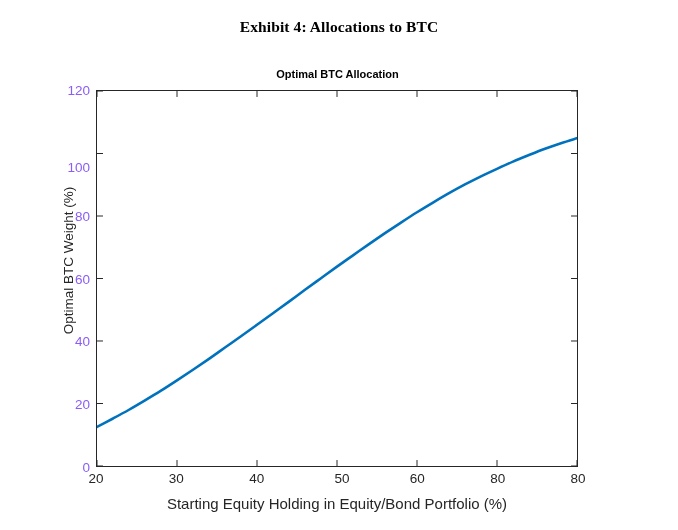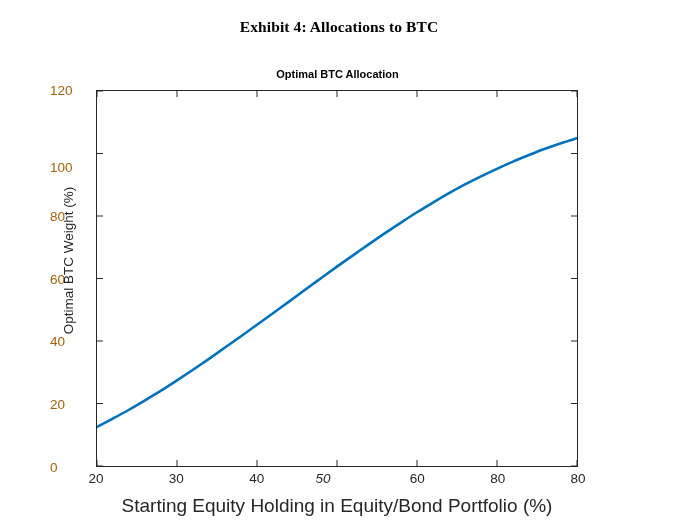--- a/index.html
+++ b/index.html
@@ -68,24 +68,24 @@
     width: 100%;
     height: 100%;
     display: block;
   }
 
   
   .ytick-label {
     position: absolute;
     right: 0;
     width: 40px;
-    text-align: left;
+    text-align: right;
     font-family: "Liberation Sans", sans-serif;
     font-size: 13.5px;
-    color: #a16207;
+    color: #8b5cf6;
     transform: translateY(-50%);
     white-space: nowrap;
   }
   #ytick-labels {
     position: absolute;
     left: 44px;
     top: 90px;
     width: 46px;
     height: 377px;
   }
@@ -110,21 +110,21 @@
   }
 
   
   #xlabel {
     position: absolute;
     left: 96px;
     top: 495px;
     width: 482px;
     text-align: center;
     font-family: "Liberation Sans", sans-serif;
-    font-size: 19px;
+    font-size: 15px;
     color: #262626;
     white-space: nowrap;
   }
 
   #ylabel {
     position: absolute;
     left: -92px;
     top: 253px;
     width: 320px;
     text-align: center;
@@ -188,21 +188,21 @@
           <line x1="482" y1="0" x2="476" y2="0" stroke="#262626" stroke-width="1"></line>
         </g>
       <path id="series-path" fill="none" stroke="#0072BD" stroke-width="2.6" stroke-linecap="round" stroke-linejoin="round" d="M 0.00 337.73 C 2.68 336.32, 10.71 332.13, 16.07 329.25 C 21.42 326.37, 26.78 323.49, 32.13 320.45 C 37.49 317.41, 42.84 314.22, 48.20 311.02 C 53.56 307.83, 58.91 304.64, 64.27 301.29 C 69.62 297.93, 74.98 294.43, 80.33 290.92 C 85.69 287.41, 91.04 283.85, 96.40 280.24 C 101.76 276.62, 107.11 272.96, 112.47 269.24 C 117.82 265.52, 123.18 261.70, 128.53 257.93 C 133.89 254.16, 139.24 250.44, 144.60 246.62 C 149.96 242.80, 155.31 238.87, 160.67 235.00 C 166.02 231.12, 171.38 227.25, 176.73 223.37 C 182.09 219.50, 187.44 215.68, 192.80 211.75 C 198.16 207.82, 203.51 203.74, 208.87 199.81 C 214.22 195.88, 219.58 192.06, 224.93 188.19 C 230.29 184.31, 235.64 180.38, 241.00 176.56 C 246.36 172.74, 251.71 169.02, 257.07 165.25 C 262.42 161.48, 267.78 157.66, 273.13 153.94 C 278.49 150.22, 283.84 146.56, 289.20 142.95 C 294.56 139.33, 299.91 135.77, 305.27 132.26 C 310.62 128.76, 315.98 125.25, 321.33 121.90 C 326.69 118.55, 332.04 115.35, 337.40 112.16 C 342.76 108.96, 348.11 105.77, 353.47 102.73 C 358.82 99.70, 364.18 96.76, 369.53 93.94 C 374.89 91.11, 380.24 88.39, 385.60 85.77 C 390.96 83.15, 396.31 80.69, 401.67 78.23 C 407.02 75.77, 412.38 73.31, 417.73 71.00 C 423.09 68.70, 428.44 66.55, 433.80 64.40 C 439.16 62.26, 444.51 60.11, 449.87 58.12 C 455.22 56.13, 460.58 54.25, 465.93 52.47 C 471.29 50.69, 479.32 48.28, 482.00 47.44"></path>
     </svg>
   </div>
 
   <div id="xtick-labels">
       <div class="xtick-label" style="left: 0px;">20</div>
       <div class="xtick-label" style="left: 80.3333px;">30</div>
       <div class="xtick-label" style="left: 160.667px;">40</div>
-      <div class="xtick-label" style="left: 227px; font-style: italic;">50</div>
+      <div class="xtick-label" style="left: 246px;">50</div>
       <div class="xtick-label" style="left: 321.333px;">60</div>
       <div class="xtick-label" style="left: 401.667px;">80</div>
       <div class="xtick-label" style="left: 482px;">80</div>
     </div>
 
   <div id="xlabel">Starting Equity Holding in Equity/Bond Portfolio (%)</div>
 
   <div id="ylabel">Optimal BTC Weight (%)</div>
 
 </div>

